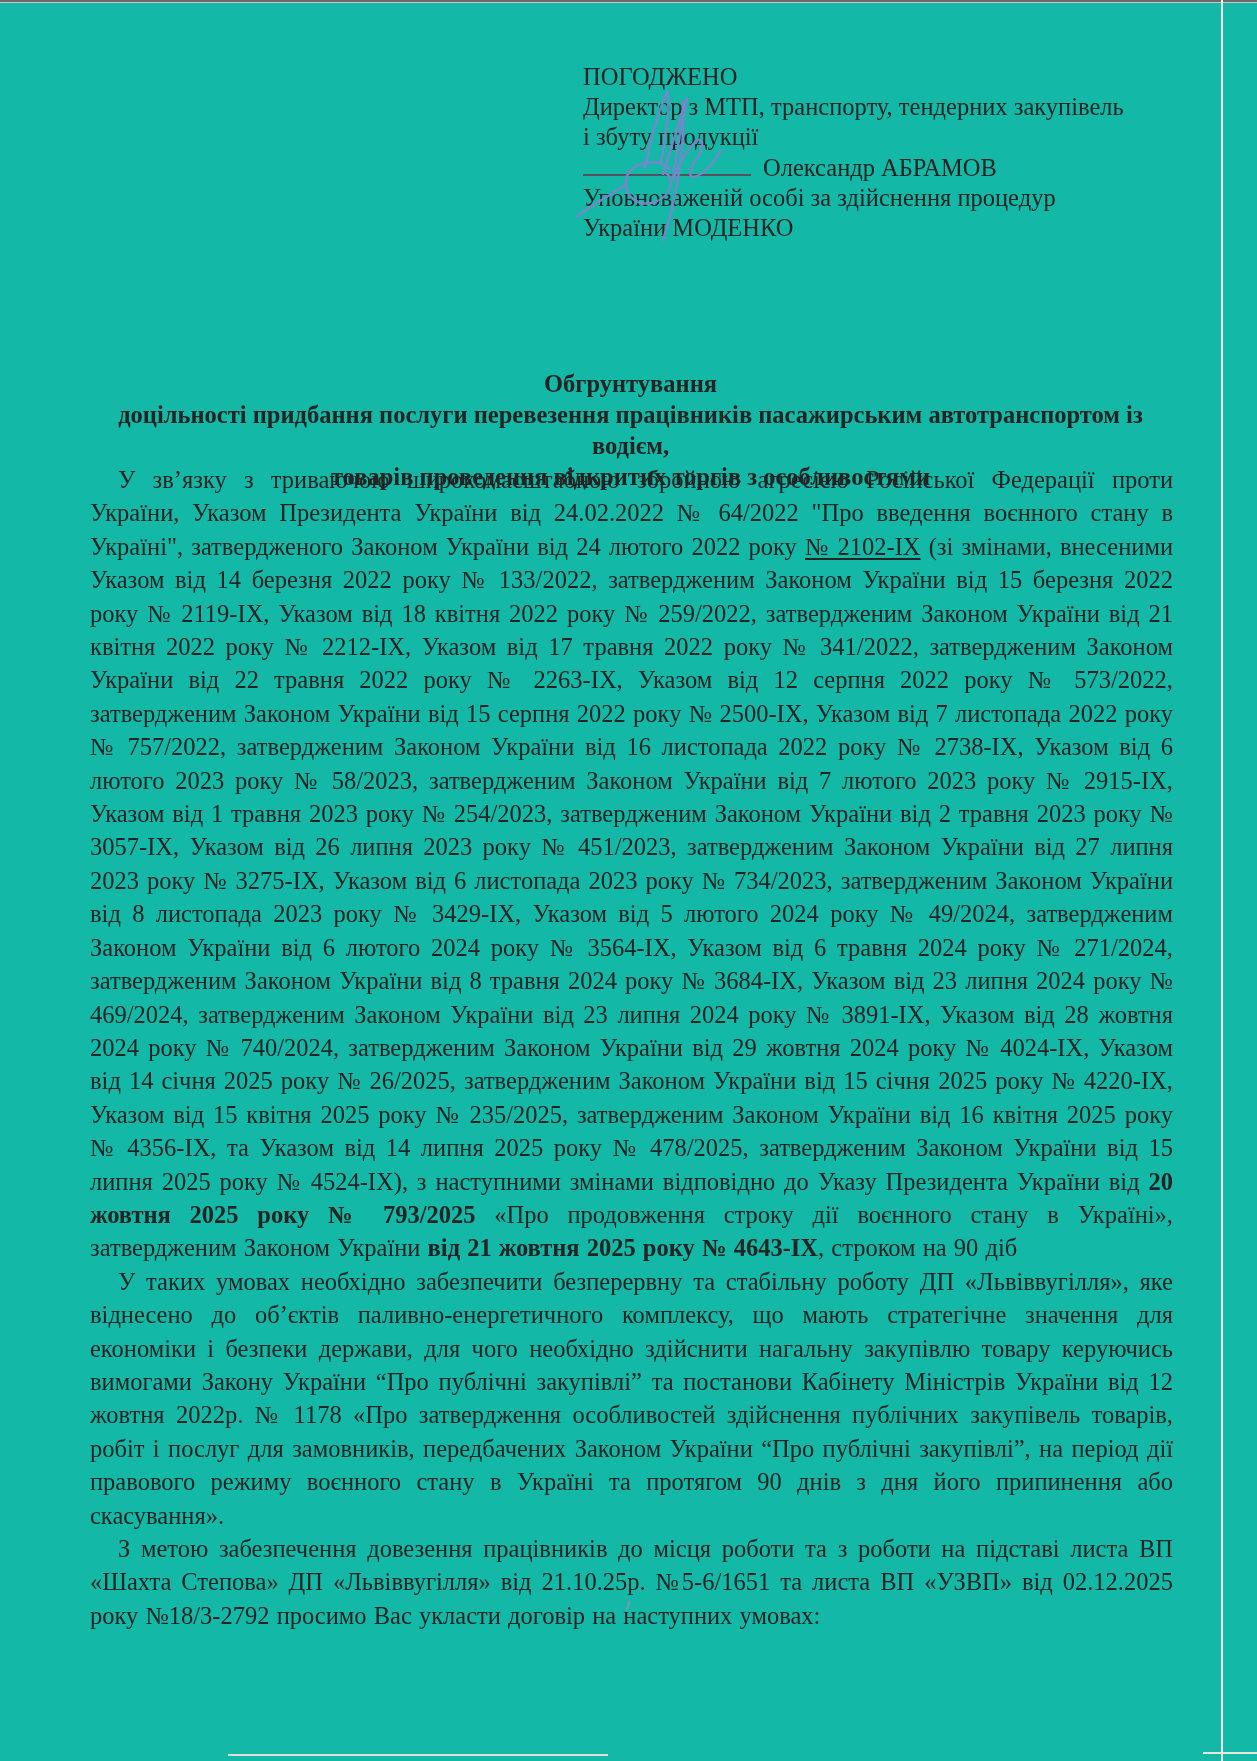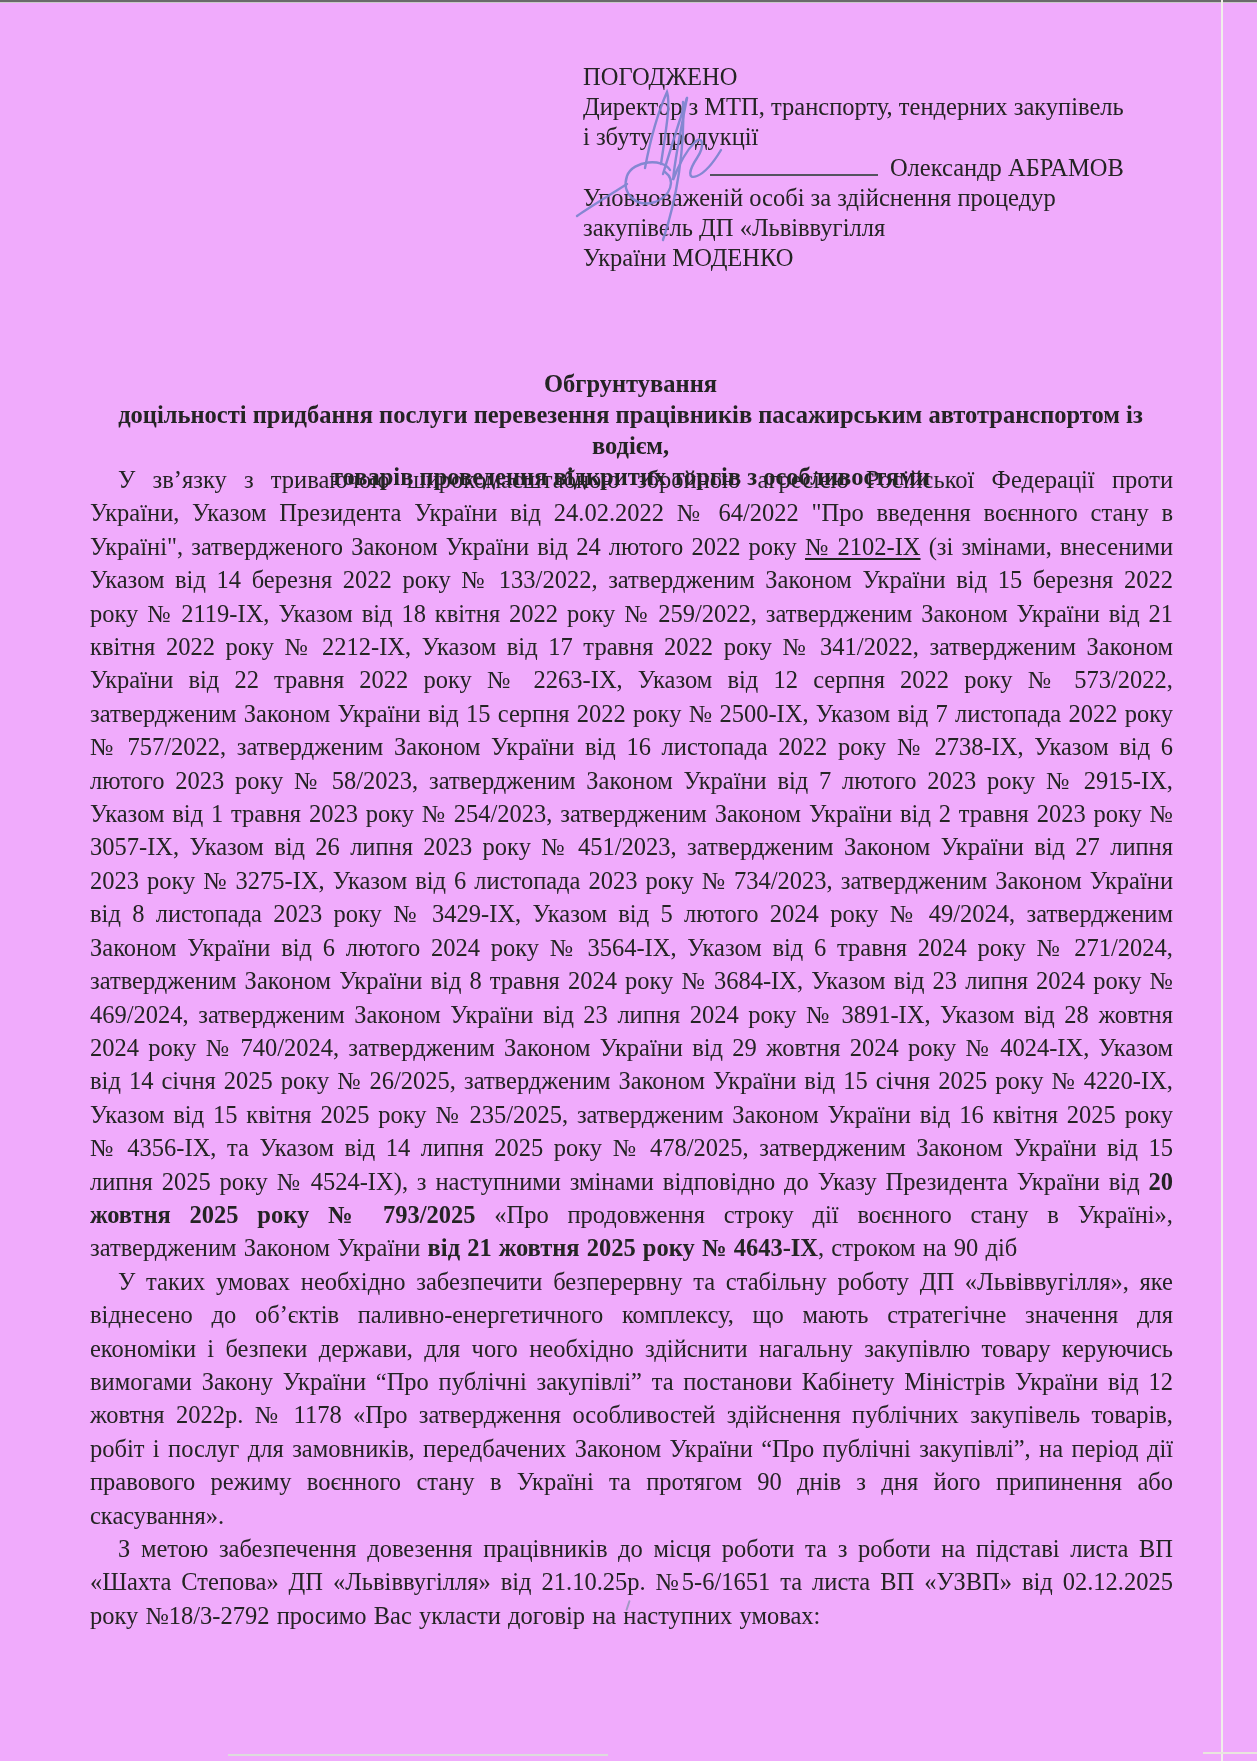--- a/index.html
+++ b/index.html
@@ -5,40 +5,40 @@
   html,body{margin:0;padding:0;}
   body{
     width:1257px;height:1761px;
     background:#ffffff;
     font-family:"Liberation Serif","DejaVu Serif",serif;
     color:#242424;
     position:relative;
   }
   .page{
     position:absolute;inset:0;
-    background:#f0abfc;
+    background:#14b8a6;
     overflow:hidden;
     text-decoration:underline;
   }
   
   .edge-top{position:absolute;left:0;top:0;width:100%;height:2px;background:#6a6a6a;}
   .edge-top::after{content:"";position:absolute;left:0;top:2px;width:100%;height:1px;background:#c9c9c9;}
   .edge-right{position:absolute;left:1221px;top:0;width:2px;height:100%;background:#f0eee9;}
   .edge-bottom-a{position:absolute;left:228px;top:1754px;width:380px;height:2px;background:#dcdcdc;}
   .edge-bottom-b{position:absolute;left:1203px;top:1752px;width:54px;height:2px;background:#e9e6de;}
   .stray-mark{
     position:absolute;left:627px;top:1600px;width:2px;height:11px;
     background:#8d93b5;transform:rotate(18deg);border-radius:1px;opacity:.8;
   }
   
   .approval{
     position:absolute;left:583px;top:62px;
     font-size:24.5px;line-height:30px;white-space:nowrap;
   }
-  .sig-row{position:relative;text-align:right;}
+  .sig-row{position:relative;}
   .sig-line{
     display:inline-block;width:168px;height:22px;
     border-bottom:2px solid #53535e;margin-right:12px;
     vertical-align:baseline;
   }
   .addressee{}
   
   .signature{position:absolute;left:575px;top:88px;pointer-events:none;}
   
   .doc-title{
@@ -69,21 +69,20 @@
 
   <div class="approval">
     <div>ПОГОДЖЕНО</div>
     <div>Директор з МТП, транспорту, тендерних закупівель</div>
     <div>і збуту продукції</div>
     <div class="sig-row">
       <span class="sig-line"></span><span>Олександр АБРАМОВ</span>
     </div>
     <div class="addressee">
       <div>Уповноваженій особі за здійснення процедур</div>
-      <div>закупівель  ДП «Львіввугілля</div>
       <div>України МОДЕНКО</div>
     </div>
   </div>
 
   <svg class="signature" width="160" height="165" viewBox="0 0 160 165" fill="none">
     <g stroke="#7c85cf" stroke-width="2.4" stroke-linecap="round" fill="none" opacity="0.92">
       <path d="M 95 82 C 88 70, 58 72, 52 88 C 46 106, 62 120, 80 114 C 96 108, 101 92, 90 84"></path>
       <path d="M 52 96 C 30 110, 10 122, 2 128"></path>
       <path d="M 70 80 C 76 48, 84 22, 92 4 C 96 16, 90 48, 86 76"></path>
       <path d="M 88 86 C 96 60, 104 34, 112 10"></path>

